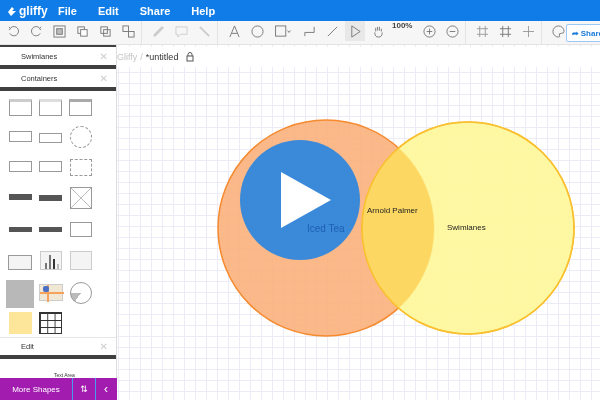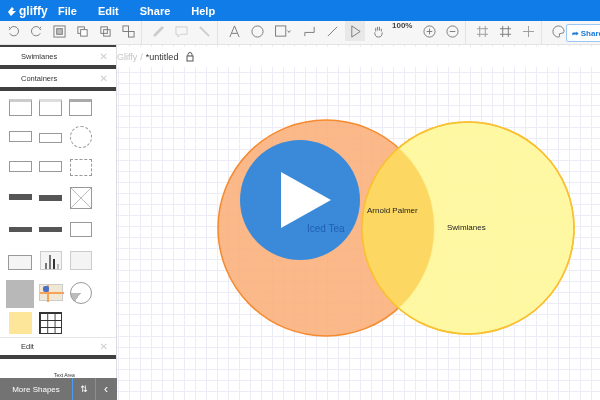--- a/index.html
+++ b/index.html
@@ -13,21 +13,21 @@
 .tb svg{width:13px;height:13px}
 .sep{width:1px;height:24px;background:#e3e3e3;margin:0 3px}
 .zoomlbl{font-size:8px;color:#444;margin:0 4px;font-weight:bold}
 .sharebtn{position:absolute;right:-6px;top:3px;height:18px;width:40px;border:1px solid #9bc8f4;border-radius:2px;background:#fff;color:#1a7ad8;font-size:8px;font-weight:bold;display:flex;align-items:center;padding-left:5px}
 .sidebar{position:absolute;left:0;top:45px;width:117px;height:355px;background:#fff;border-right:1px solid #dcdcdc;overflow:hidden}
 .sec{height:22px;border-bottom:4px solid #404040;display:flex;align-items:center;font-size:7.5px;color:#333;position:relative}
 .grip{width:6px;height:6px;margin:0 8px 0 7px;background-image:radial-gradient(#bbb 0.6px,transparent 0.7px);background-size:2px 2px}
 .close{position:absolute;right:8px;color:#ccc;font-size:10px}
 .shapes{position:relative;height:246px}
 .shape{position:absolute}
-.bottombar{position:absolute;left:0;top:378px;width:117px;height:22px;background:#737373;display:flex;align-items:center;color:#fff;font-size:8px}
+.bottombar{position:absolute;left:0;top:378px;width:117px;height:22px;background:#a21caf;display:flex;align-items:center;color:#fff;font-size:8px}
 .canvas{position:absolute;left:117px;top:45px;width:483px;height:355px;background-color:#fff;
 background-image:linear-gradient(#ecebf8 1px,transparent 1px),linear-gradient(90deg,#ecebf8 1px,transparent 1px);
 background-size:11px 11px;background-position:1px 5px}
 .titlebar{position:absolute;left:117px;top:47px;height:20px;width:483px;background:#fff;display:flex;align-items:center;font-size:9px;padding-left:0px}
 </style>
 </head>
 <body>
 
 <div class="topbar">
   <div class="logo">

